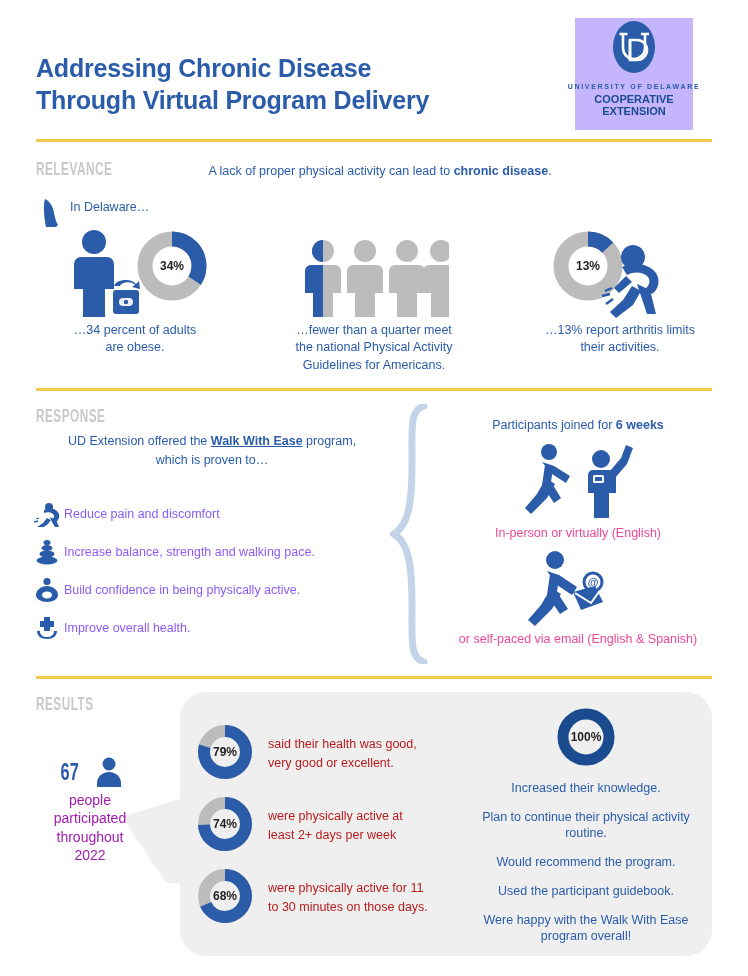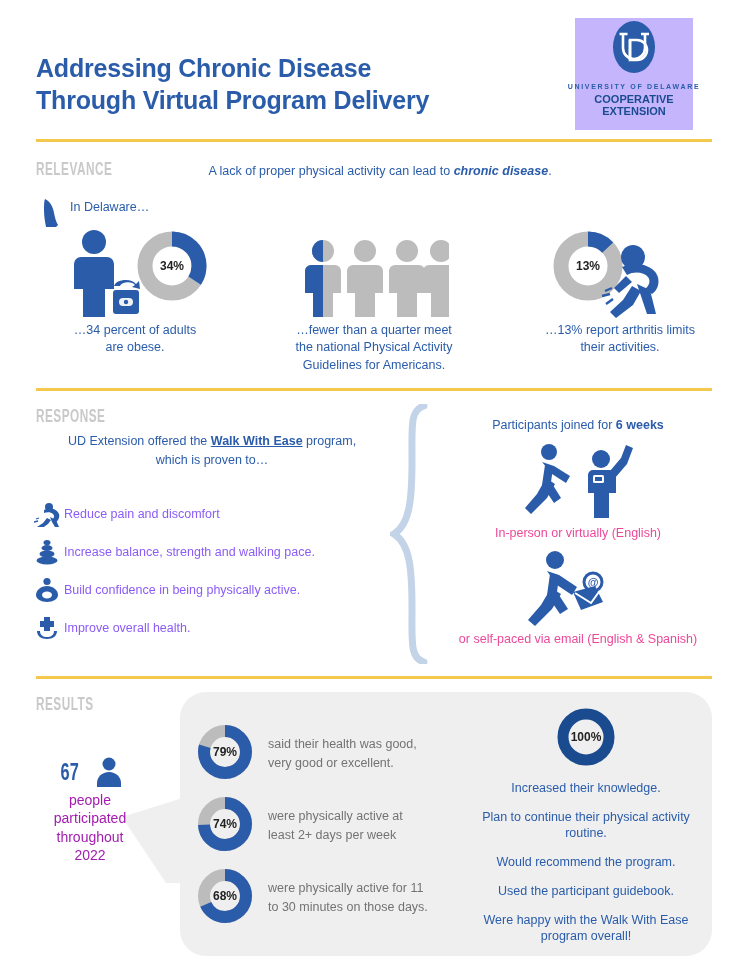--- a/index.html
+++ b/index.html
@@ -44,21 +44,21 @@
     position:absolute; color:#c9c9c9; font-size:19px; font-weight:bold;
     letter-spacing:0.8px; transform:scaleX(0.62); transform-origin:left center;
     white-space:nowrap; font-family:"Liberation Sans", sans-serif;
   }
 
   
   .relev-lead {
     position:absolute; left:150px; top:164px; width:460px;
     font-size:12.5px; color:#2a5caa; text-align:center;
   }
-  .relev-lead b { font-weight:bold;font-style:italic; }
+  .relev-lead b { font-weight:bold; }
   .in-de {
     position:absolute; left:70px; top:200px; font-size:12.5px; color:#2a5caa;
   }
   .de-shape { position:absolute; left:42px; top:198px; width:18px; height:30px; }
 
   .col { position:absolute; text-align:center; }
   .col .cap {
     font-size:12.5px; color:#2a5caa; line-height:1.38; margin-top:0;
   }
 
@@ -92,21 +92,21 @@
   .left-stat .num {
     font-size:24px; font-weight:bold; color:#2a5caa; letter-spacing:0.5px;
     transform:scaleX(0.68); display:inline-block; transform-origin:center;
   }
   .left-stat .row { display:flex; align-items:center; justify-content:center; gap:10px; height:34px; }
   .left-stat .cap { font-size:14px; color:#a21caf; line-height:1.32; margin-top:2px; }
 
   .rstats { position:absolute; left:196px; top:718px; width:270px; }
   .rstat { display:flex; align-items:center; height:72px; }
   .rstat .rd { width:64px; flex:0 0 64px; }
-  .rstat .rtxt { font-size:12.5px; color:#737373; line-height:1.55; padding-left:8px; }
+  .rstat .rtxt { font-size:12.5px; color:#b91c1c; line-height:1.55; padding-left:8px; }
 
   .hundred { position:absolute; left:466px; top:706px; width:240px; text-align:center; }
   .hundred .hlist { margin-top:8px; }
   .hundred .hitem { font-size:12.5px; color:#2a5caa; line-height:1.28; margin-bottom:13px; }
 </style>
 </head>
 <body>
 
 <div class="page">
 

